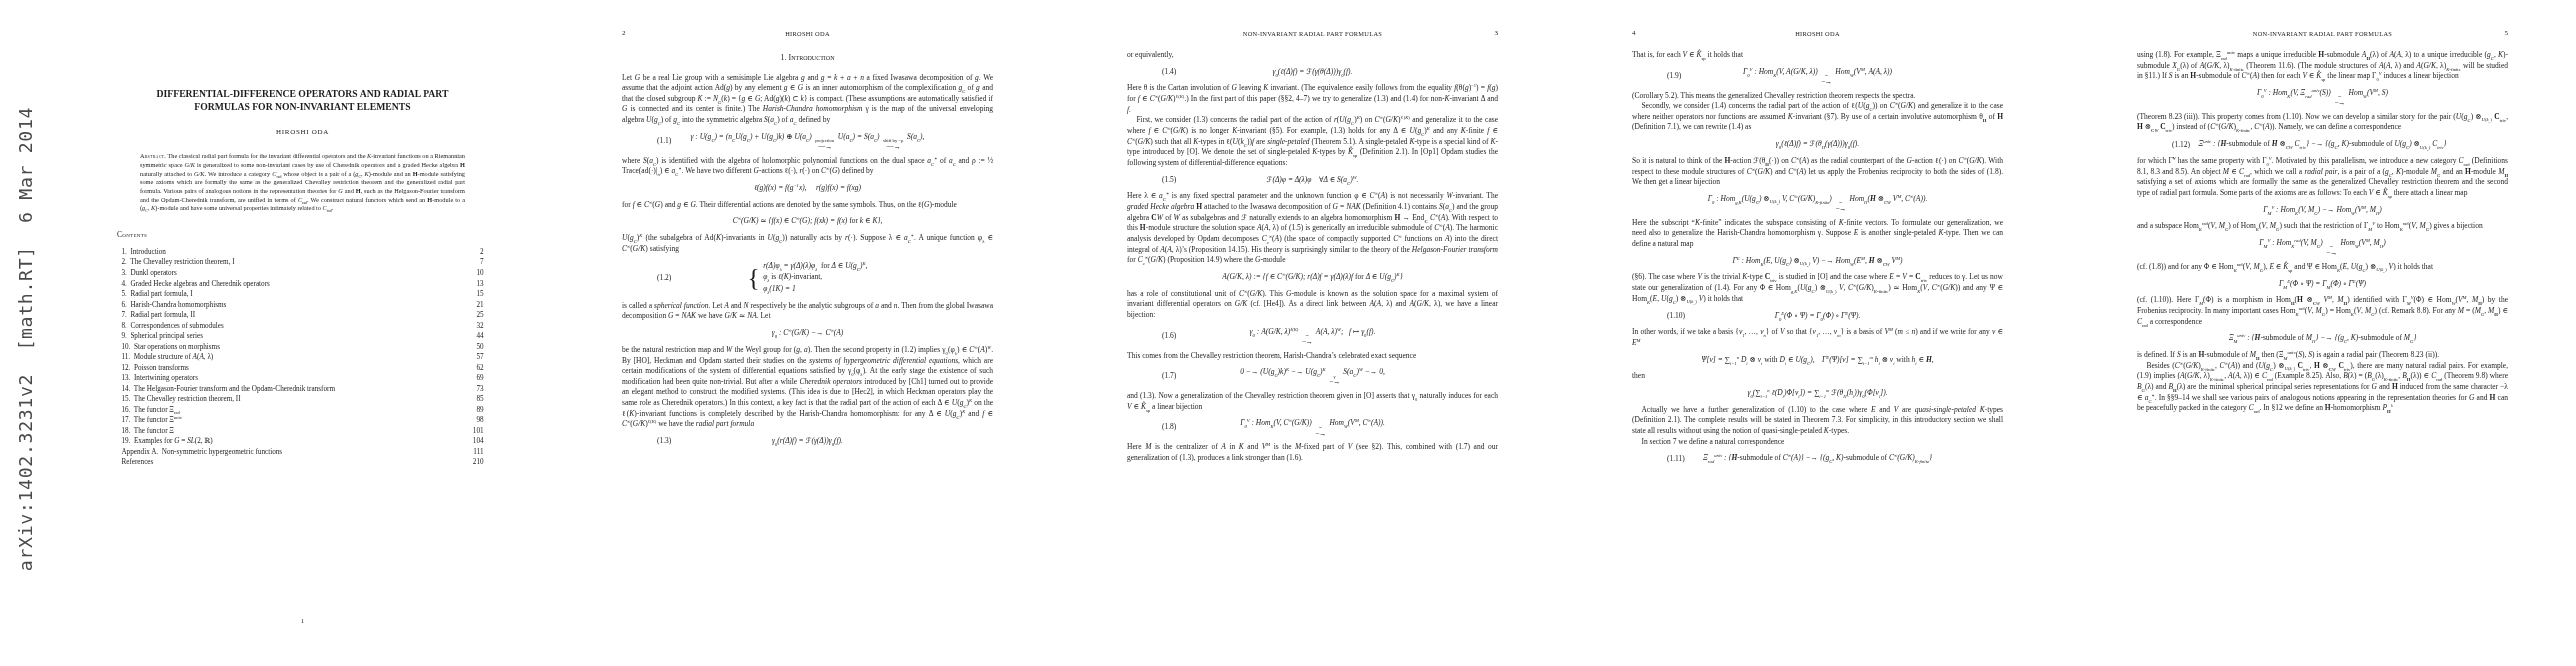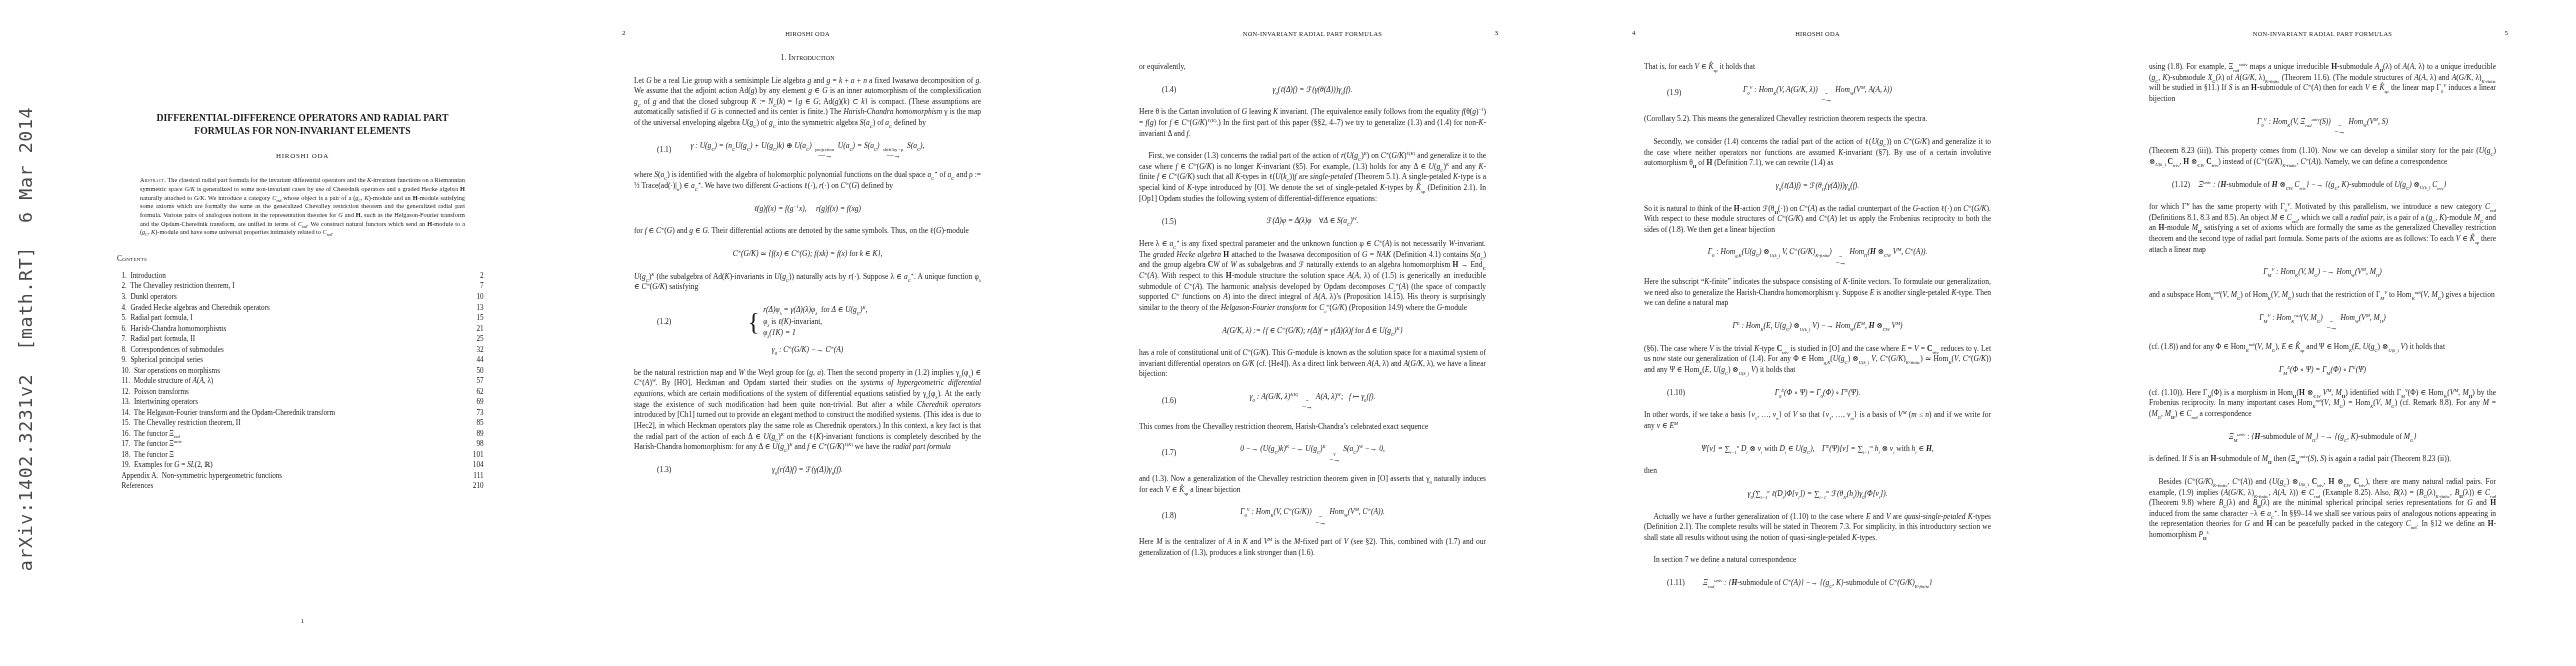--- a/index.html
+++ b/index.html
@@ -18,34 +18,34 @@
   .page {
     width:505px; height:667px; position:relative; box-sizing:border-box;
     padding:50px 67px 22px; overflow:hidden;
     font-size:7.5px; line-height:1.42; text-align:justify;
   }
   .rh {position:absolute; top:29px; left:67px; right:67px; font-size:6.4px; letter-spacing:0.3px;}
   .rh .center {display:block; text-align:center;}
   .rh .num-left {position:absolute; left:0; top:0; font-size:7px; letter-spacing:0;}
   .rh .num-right {position:absolute; right:0; top:0; font-size:7px; letter-spacing:0;}
   .section-heading {text-align:center; font-variant:small-caps; font-size:8px; margin:2.2px 0 9px; text-indent:0;}
-  .par {margin:12px; text-indent:9.4px;}
+  .par {margin:0; text-indent:9.4px;}
   .par.ni {text-indent:0;}
   .eq {position:relative; text-align:center; margin:6.1px 0; font-style:italic; text-indent:0;}
   .eq .tag {position:absolute; left:0; top:50%; transform:translateY(-50%); font-style:normal;padding-left:35px;}
   .rm {font-style:normal;}
   sub,sup {font-size:62%; line-height:0;}
   .iso {display:inline-flex; flex-direction:column; align-items:center; vertical-align:-0.45em; margin:0 1.7px; font-style:normal;}
   .iso .t {font-size:4.7px; line-height:1; font-style:normal;}
   .iso .a {font-size:7.5px; line-height:.75; letter-spacing:-0.6px;}
   .cases {display:inline-flex; align-items:center; text-align:left; vertical-align:middle;}
   .cases .brace {font-size:25.6px; font-weight:400; margin-right:3.3px; line-height:1; font-style:normal;}
   .cases .rows {display:inline-flex; flex-direction:column; gap:1.1px;}
   
-  .page.first {padding-top:111px;}
+  .page.first {padding-top:87px;}
   .p1-title {text-align:center; font-weight:bold; font-size:9.7px; line-height:1.35; margin:0 15.6px; text-indent:0;}
   .p1-author {text-align:center; font-size:7px; letter-spacing:0.7px; margin:14.5px 0 14.5px; text-indent:0;}
   .p1-abstract {margin:0 23px; font-size:6.3px; line-height:1.38; text-align:justify; text-indent:0;}
   .abs-label {font-variant:small-caps; letter-spacing:0.2px;}
   .contents-title {font-variant:small-caps; font-size:7.5px; margin:16.7px 0 6.7px; text-indent:0; letter-spacing:0.3px;}
   .toc {font-size:7.2px; line-height:1.46; margin:0 4.4px; text-indent:0;}
   .toc-row {display:flex;}
   .toc-fill {flex:1;}
   .toc-p {text-align:right; min-width:16.7px;}
   .p1-pagenum {position:absolute; bottom:41px; left:0; right:0; text-align:center; font-size:6.7px;}
@@ -192,20 +192,21 @@
     <div class="eq"><span class="eq-body">C<sup>∞</sup>(G/K) ≃ {f(x) ∈ C<sup>∞</sup>(G); f(xk) = f(x) <span class="rm">for</span> k ∈ K},</span></div>
     <div class="par ni"><i>U</i>(<i>g</i><sub>C</sub>)<sup><i>K</i></sup> (the subalgebra of Ad(<i>K</i>)-invariants in <i>U</i>(<i>g</i><sub>C</sub>)) naturally acts by <i>r</i>(·). Suppose λ ∈ <i>a</i><sub>C</sub><sup>∗</sup>. A unique function φ<sub>λ</sub> ∈ <i>C</i><sup>∞</sup>(<i>G/K</i>) satisfying</div>
     <div class="eq"><span class="tag">(1.2)</span><span class="eq-body"><span class="cases">
             <span class="brace">{</span>
             <span class="rows">
               <span>r(Δ)φ<sub>λ</sub> = γ(Δ)(λ)φ<sub>λ</sub> &nbsp;<span class="rm">for</span> Δ ∈ U(g<sub>C</sub>)<sup>K</sup>,</span>
               <span>φ<sub>λ</sub> <span class="rm">is</span> ℓ(K)<span class="rm">-invariant,</span></span>
               <span>φ<sub>λ</sub>(1K) = 1</span>
             </span>
           </span></span></div>
+    <div class="par ni">is called a <i>spherical function</i>. Let <i>A</i> and <i>N</i> respectively be the analytic subgroups of <i>a</i> and <i>n</i>. Then from the global Iwasawa decomposition <i>G</i> = <i>NAK</i> we have <i>G/K</i> ≃ <i>NA</i>. Let</div>
     <div class="eq"><span class="eq-body">γ<sub>0</sub> : C<sup>∞</sup>(G/K) −→ C<sup>∞</sup>(A)</span></div>
     <div class="par ni">be the natural restriction map and <i>W</i> the Weyl group for (<i>g</i>, <i>a</i>). Then the second property in (1.2) implies γ<sub>0</sub>(φ<sub>λ</sub>) ∈ <i>C</i><sup>∞</sup>(<i>A</i>)<sup><i>W</i></sup>. By [HO], Heckman and Opdam started their studies on the <i>systems of hypergeometric differential equations</i>, which are certain modifications of the system of differential equations satisfied by γ<sub>0</sub>(φ<sub>λ</sub>). At the early stage the existence of such modification had been quite non-trivial. But after a while <i>Cherednik operators</i> introduced by [Ch1] turned out to provide an elegant method to construct the modified systems. (This idea is due to [Hec2], in which Heckman operators play the same role as Cherednik operators.) In this context, a key fact is that the radial part of the action of each Δ ∈ <i>U</i>(<i>g</i><sub>C</sub>)<sup><i>K</i></sup> on the ℓ(<i>K</i>)-invariant functions is completely described by the Harish-Chandra homomorphism: for any Δ ∈ <i>U</i>(<i>g</i><sub>C</sub>)<sup><i>K</i></sup> and <i>f</i> ∈ <i>C</i><sup>∞</sup>(<i>G/K</i>)<sup>ℓ(<i>K</i>)</sup> we have the <i>radial part formula</i></div>
     <div class="eq"><span class="tag">(1.3)</span><span class="eq-body">γ<sub>0</sub>(r(Δ)f) = ℱ(γ(Δ))γ<sub>0</sub>(f).</span></div>
   </div>
 
   <div class="page">
     <div class="rh">
       <span class="center">NON-INVARIANT RADIAL PART FORMULAS</span>
       <span class="num-right">3</span>
     </div>

